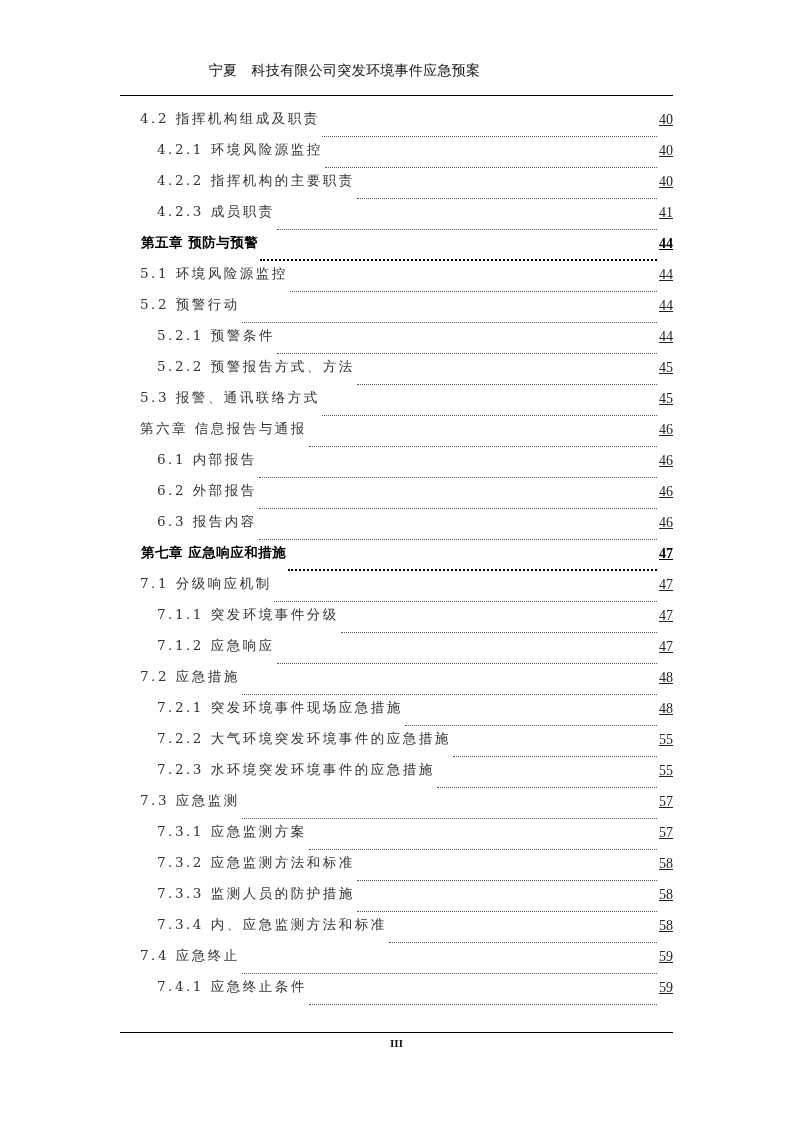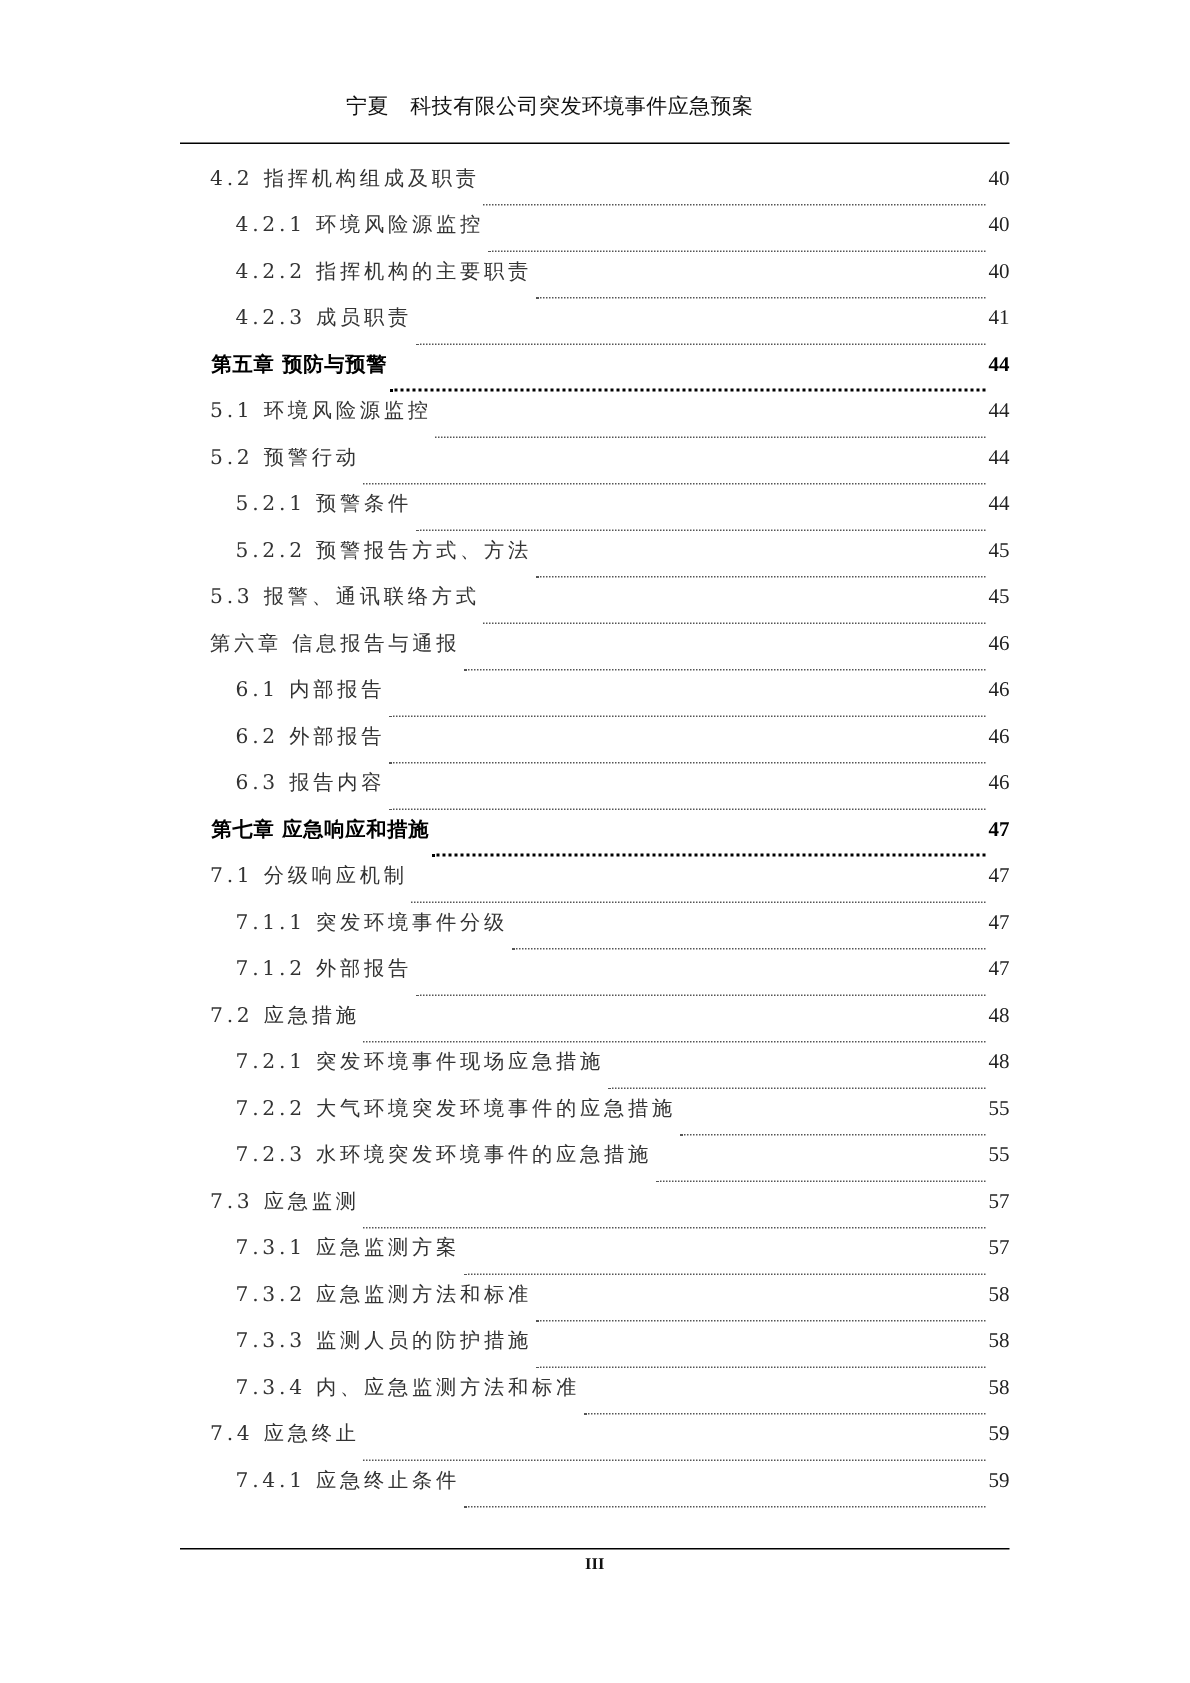--- a/index.html
+++ b/index.html
@@ -1,25 +1,25 @@
 <!DOCTYPE html>
 <html><head>
 <meta charset="utf-8">
 <style>
   html, body { margin:0; padding:0; background:#ffffff; }
   body { width:793px; height:1122px; position:relative; overflow:hidden;
          font-family:"DejaVu Serif", "Liberation Serif", serif; color:#222; }
   .header-title { position:absolute; top:62px; left:0; width:689px; text-align:center;
-         font-family:"DejaVu Sans", "Liberation Sans", sans-serif; font-size:14px; color:#111; letter-spacing:0.3px;margin-left:22px; }
+         font-family:"DejaVu Sans", "Liberation Sans", sans-serif; font-size:14px; color:#111; letter-spacing:0.3px; }
   .header-rule { position:absolute; top:95px; left:120px; width:553px; height:0; border-top:1px solid #000; }
   .toc { position:absolute; top:97px; left:120px; width:553px; }
   .toc-row { height:31px; display:flex; align-items:flex-end; font-size:13.5px; letter-spacing:2.5px; color:#333; white-space:nowrap; }
   .toc-row .label { flex:0 0 auto; padding-right:2px; }
   .toc-row .leader { flex:1 1 auto; border-bottom:1.5px dotted #555; height:0; margin-bottom:-9px; margin-right:2px; }
-  .toc-row .page { flex:0 0 auto; font-family:"Liberation Serif", "DejaVu Serif", serif; font-size:14px; letter-spacing:0; color:#222; }
+  .toc-row .page { flex:0 0 auto; font-family:"Liberation Serif", "DejaVu Serif", serif; font-size:14px; letter-spacing:0; color:#222;text-decoration:underline; }
   .toc-row.level-0 .label { padding-left:0; font-weight:bold; color:#000; letter-spacing:0.5px;margin-left:21px; }
   .toc-row.level-0 .leader { border-bottom:2px dotted #000; }
   .toc-row.level-0 .page { font-weight:bold; color:#000; }
   .toc-row.level-1 .label { padding-left:20px; }
   .toc-row.level-2 .label { padding-left:37px; }
   .footer-rule { position:absolute; top:1032px; left:120px; width:553px; height:0; border-top:1px solid #000; }
   .footer-page { position:absolute; top:1037px; left:0; width:793px; text-align:center;
          font-family:"Liberation Serif", "DejaVu Serif", serif; font-size:11px; font-weight:bold; color:#111; }
 </style>
 </head>
@@ -108,21 +108,21 @@
       <span class="label">7.1  分级响应机制</span>
       <span class="leader"></span>
       <span class="page">47</span>
     </div>
     <div class="toc-row level-2">
       <span class="label">7.1.1 突发环境事件分级</span>
       <span class="leader"></span>
       <span class="page">47</span>
     </div>
     <div class="toc-row level-2">
-      <span class="label">7.1.2  外部报告</span>
+      <span class="label">7.1.2  应急响应</span>
       <span class="leader"></span>
       <span class="page">47</span>
     </div>
     <div class="toc-row level-1">
       <span class="label">7.2  应急措施</span>
       <span class="leader"></span>
       <span class="page">48</span>
     </div>
     <div class="toc-row level-2">
       <span class="label">7.2.1  突发环境事件现场应急措施</span>

